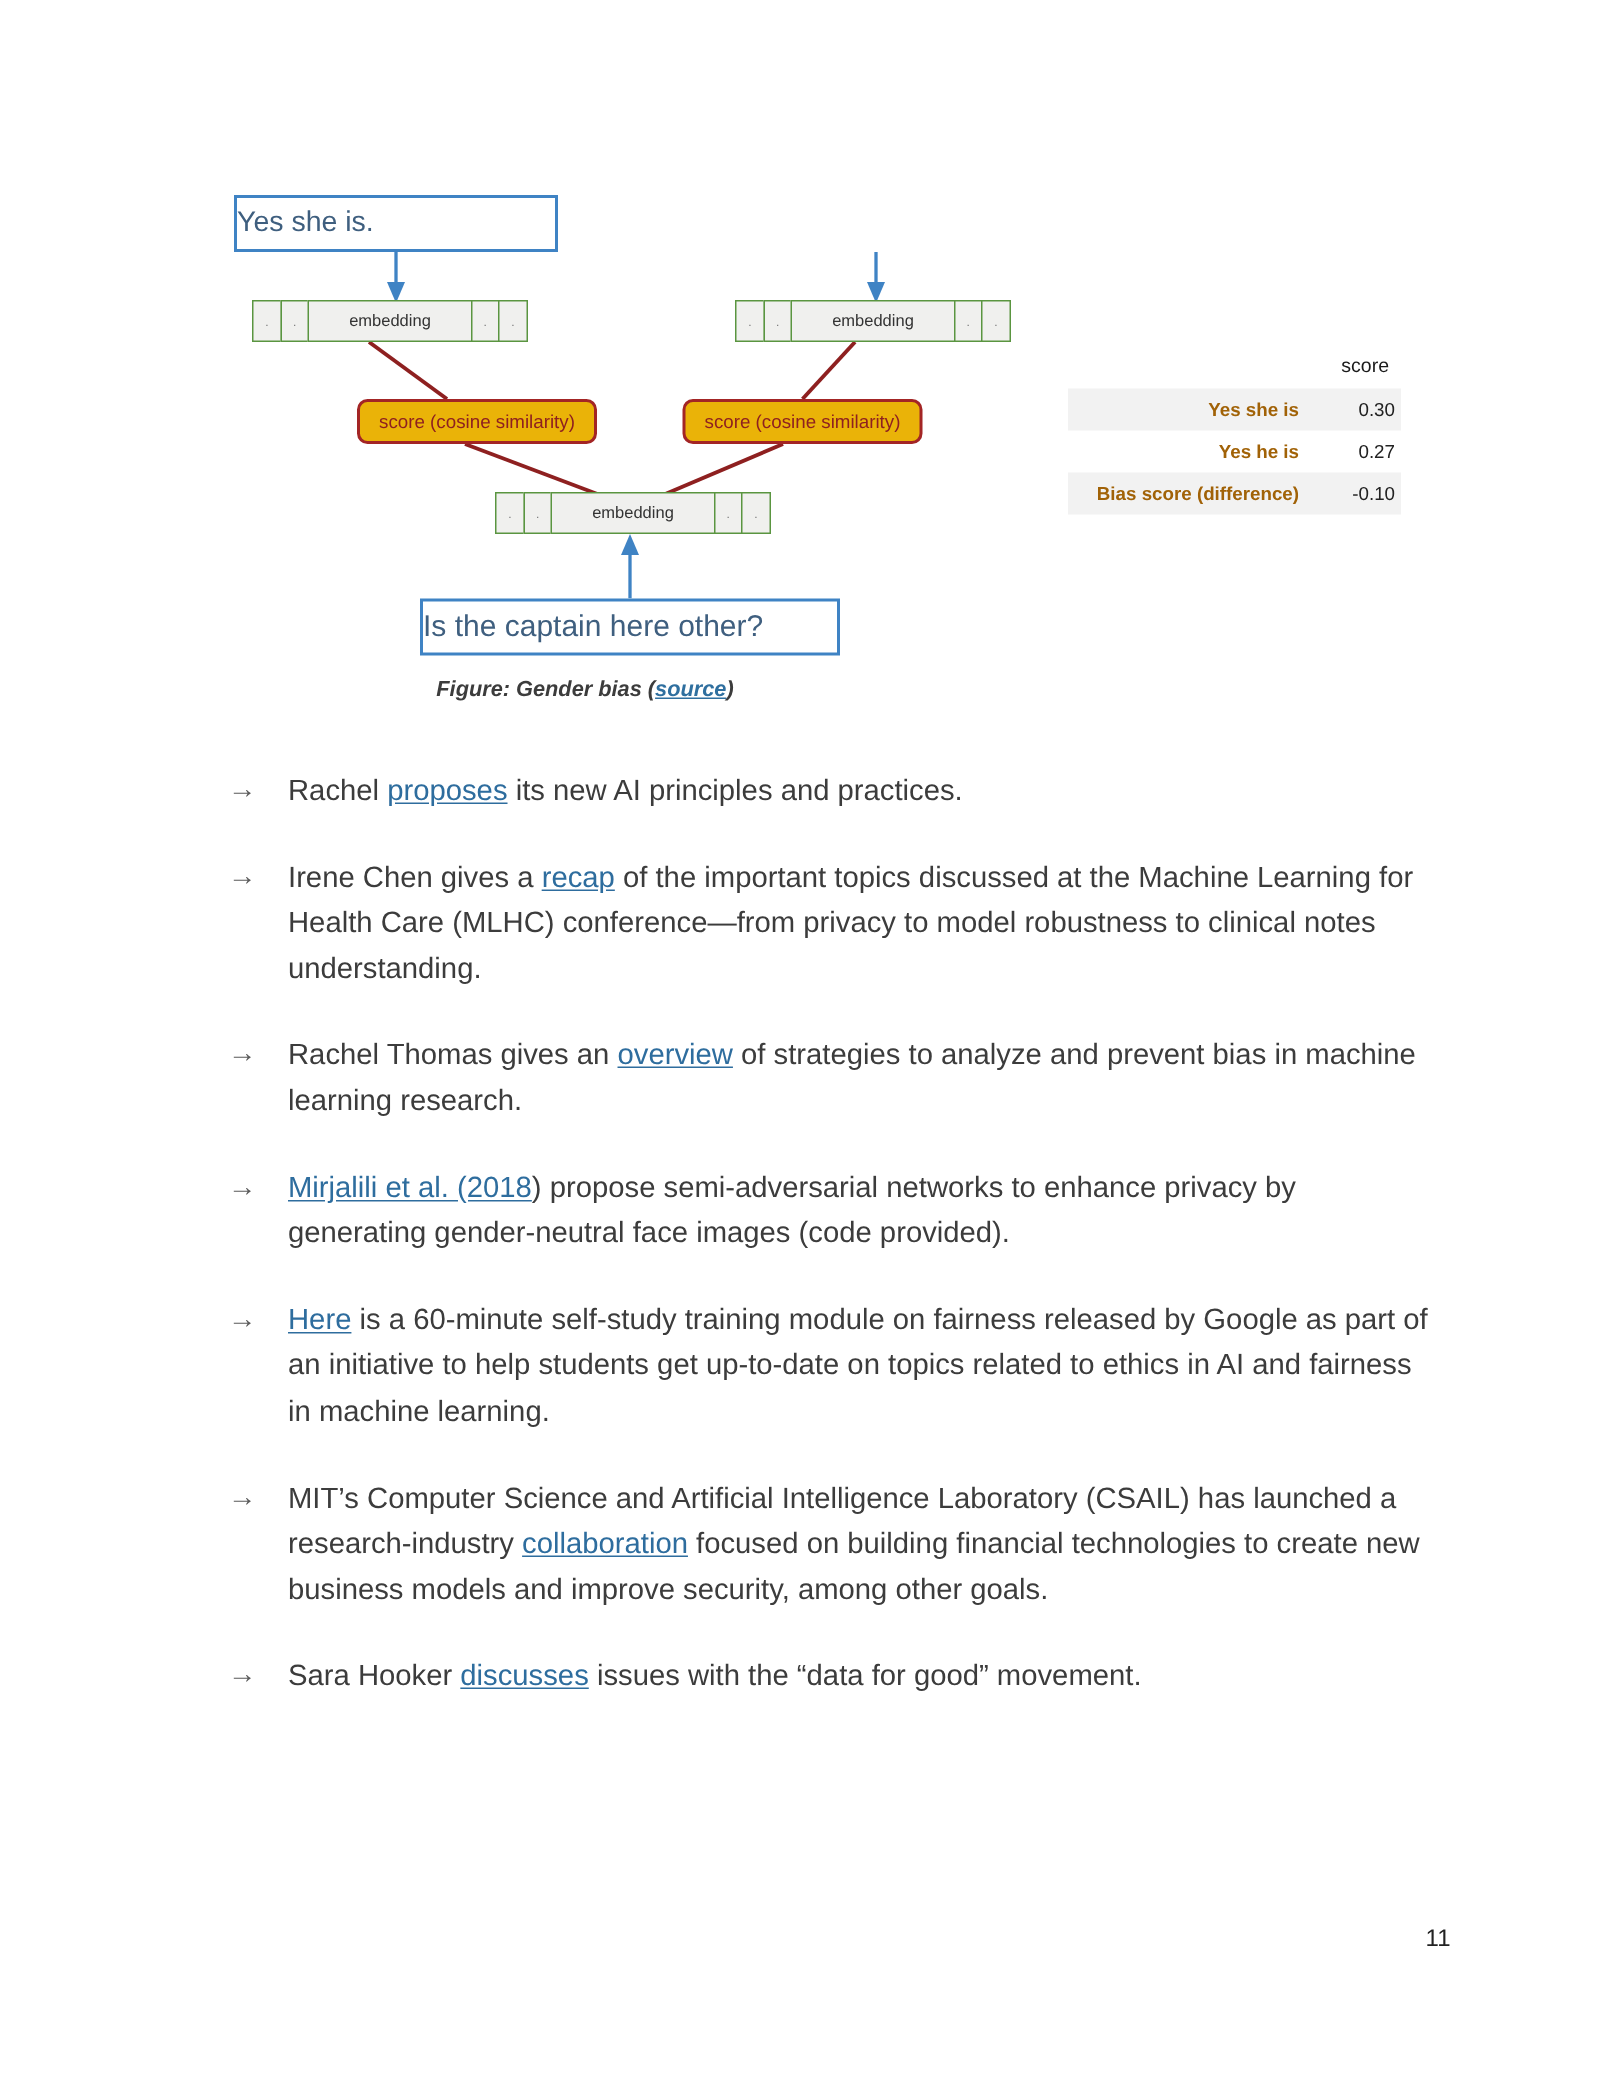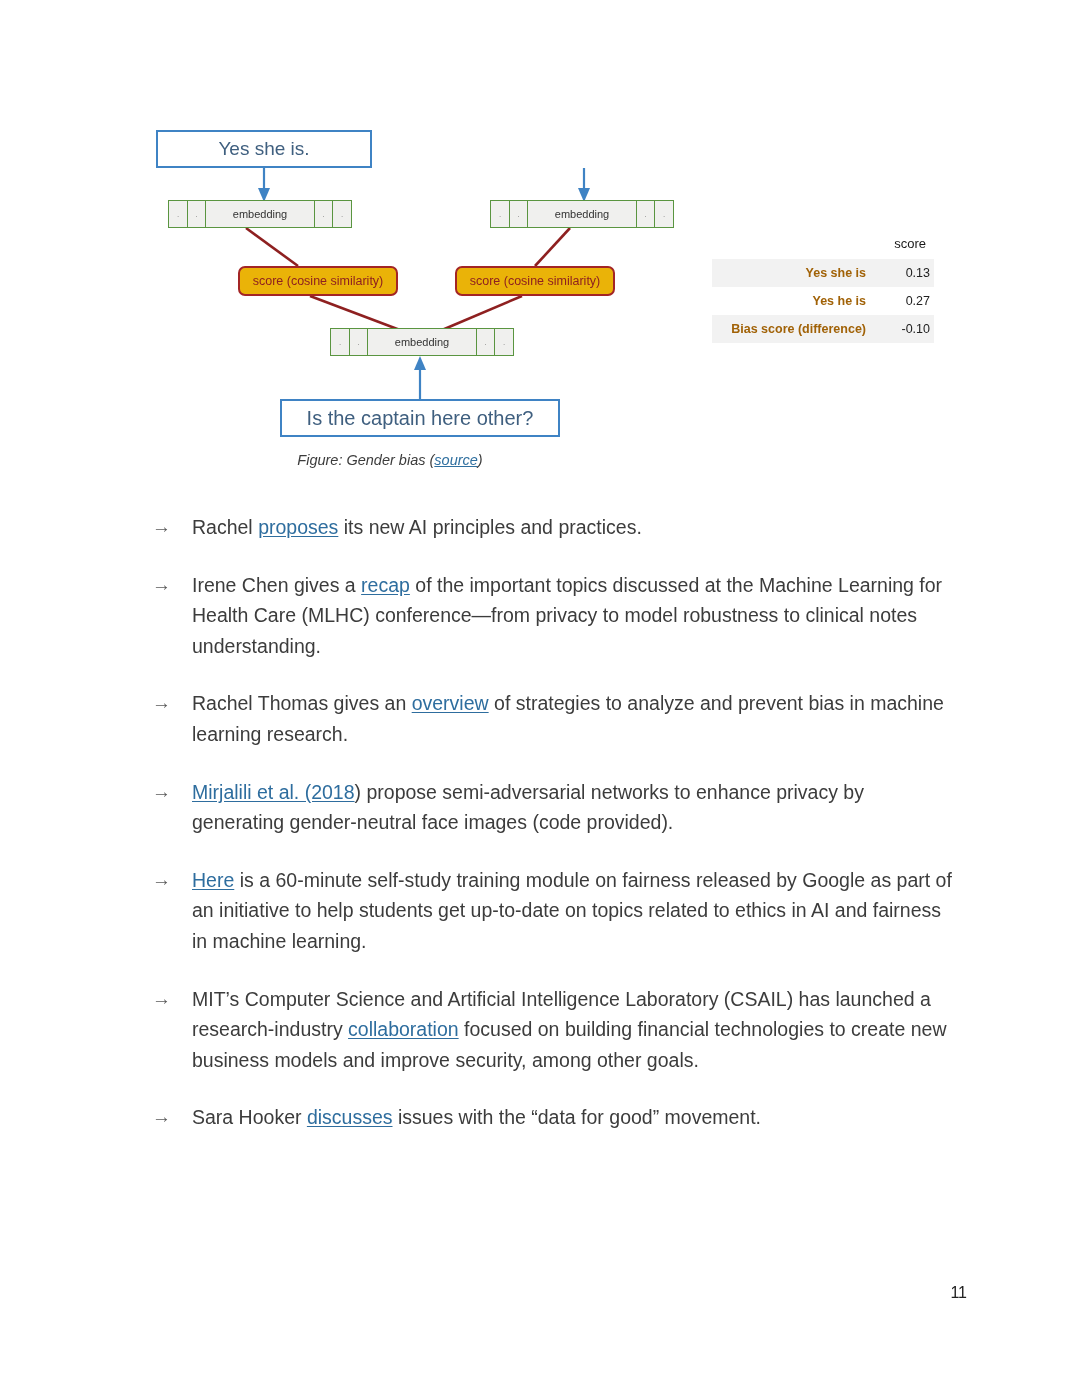--- a/index.html
+++ b/index.html
@@ -36,21 +36,20 @@
   .sentence-box {
     position: absolute;
     box-sizing: border-box;
     border: 2px solid #3f83c4;
     background: #ffffff;
     color: #3f5f7f;
     text-align: center;
     font-family: "Liberation Sans", sans-serif;
     display: flex;
     align-items: center;
-    justify-content: center;
   }
   .sentence-top {
     height: 38px;
     font-size: 19px;
     top: 12px;
   }
   #sent-left  { left: 6px;   width: 216px; }
   #sent-right { left: 326px; width: 216px; }
 
   #sent-bottom {
@@ -156,20 +155,21 @@
   #figure-caption {
     position: absolute;
     left: 150px;
     top: 452px;
     width: 480px;
     text-align: center;
     font-size: 14.5px;
     font-style: italic;
     color: #3c3c3c;
     font-family: "Liberation Sans", sans-serif;
+    font-weight: bold;
   }
   #figure-caption a, #figure-caption .lnk {
     color: #2f6f9f;
     text-decoration: underline;
   }
 
   
   #bullet-list {
     position: absolute;
     left: 152px;
@@ -278,21 +278,21 @@
     <table>
       <thead>
         <tr>
           <th class="hdr-blank"></th>
           <th>score</th>
         </tr>
       </thead>
       <tbody id="score-table-body">
           <tr class="striped">
             <td class="label">Yes she is</td>
-            <td class="value">0.13</td>
+            <td class="value">0.30</td>
           </tr>
           <tr>
             <td class="label">Yes he is</td>
             <td class="value">0.27</td>
           </tr>
           <tr class="striped">
             <td class="label">Bias score (difference)</td>
             <td class="value">-0.10</td>
           </tr>
         </tbody>

